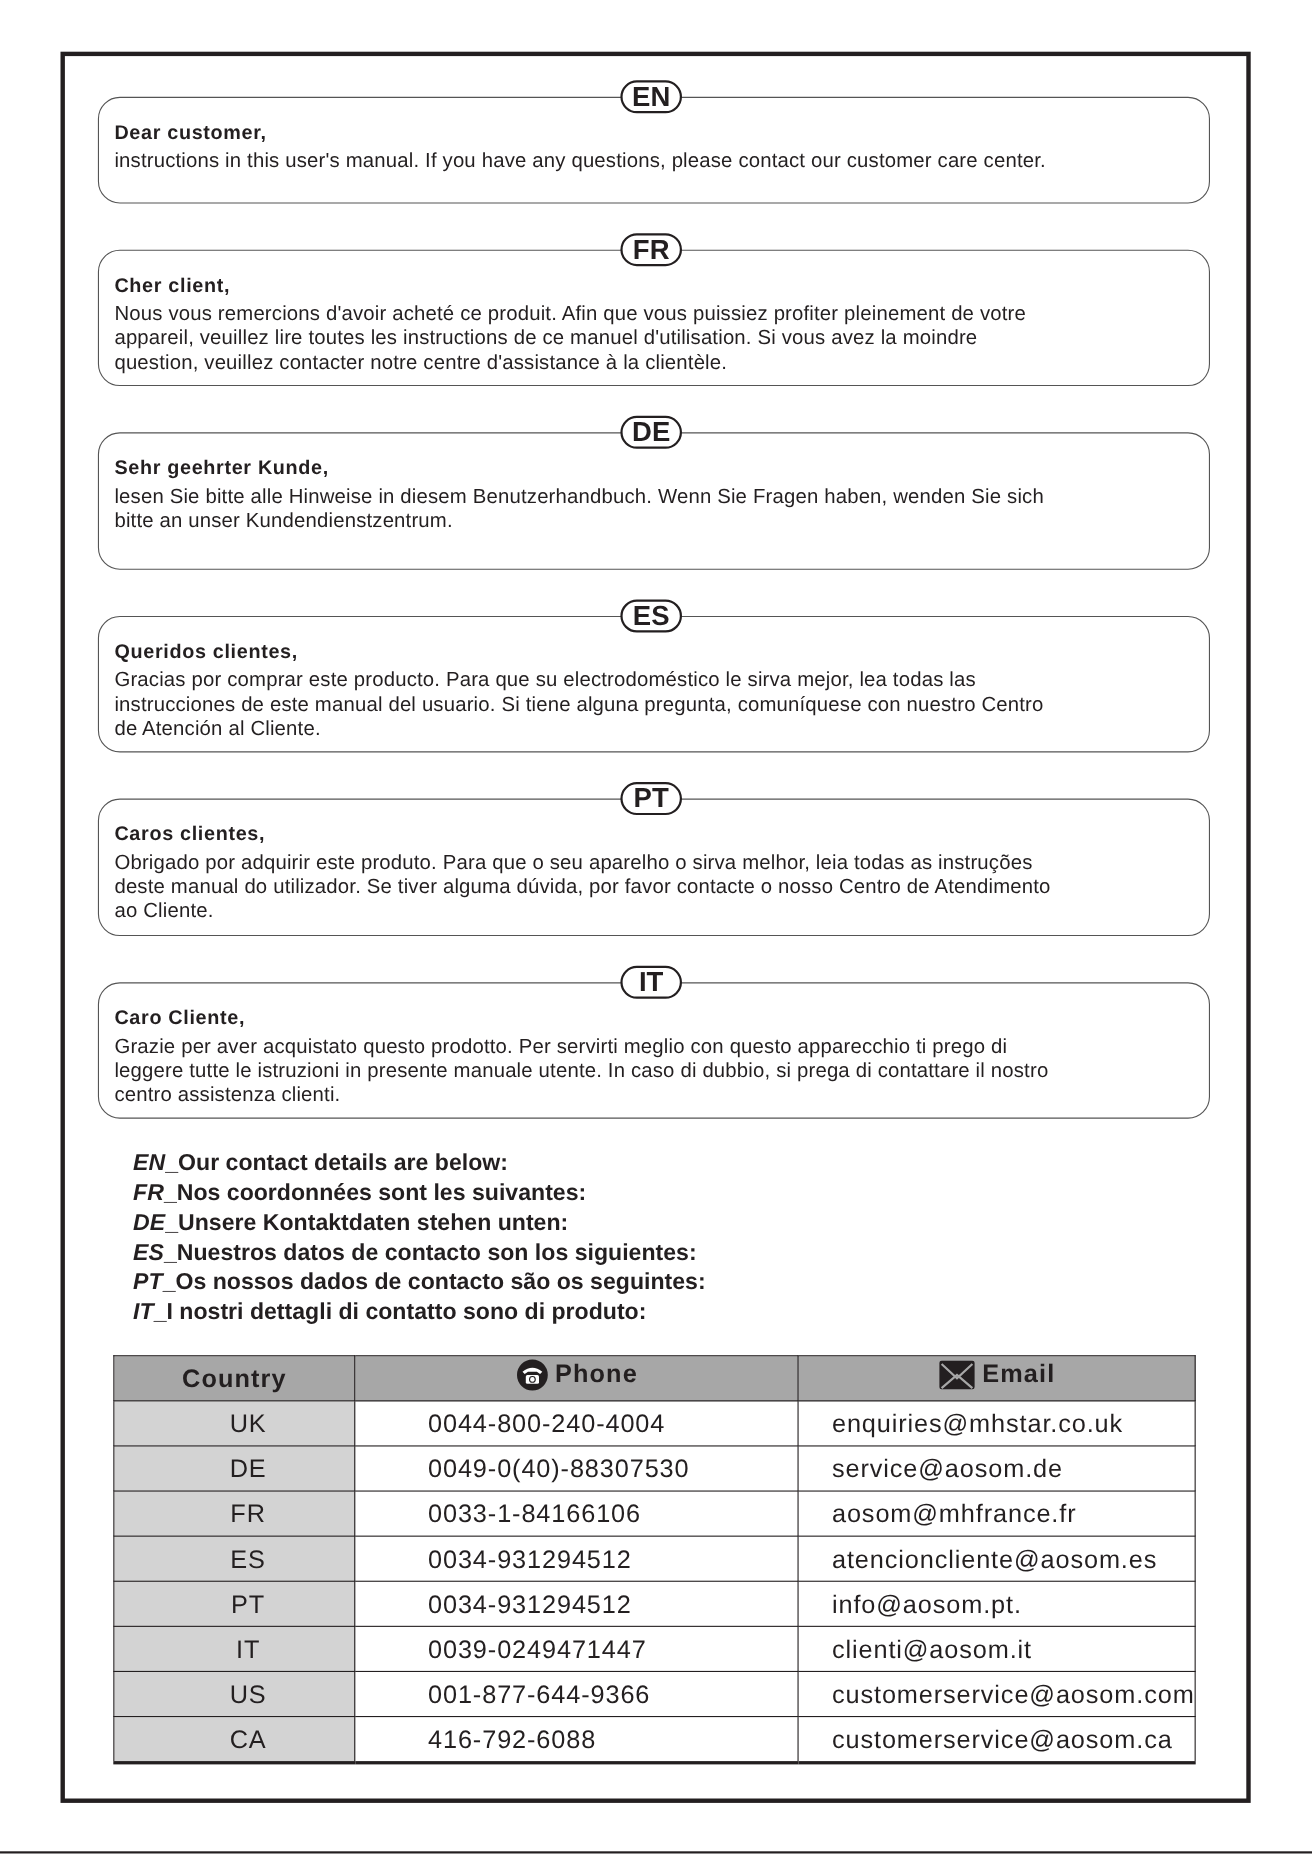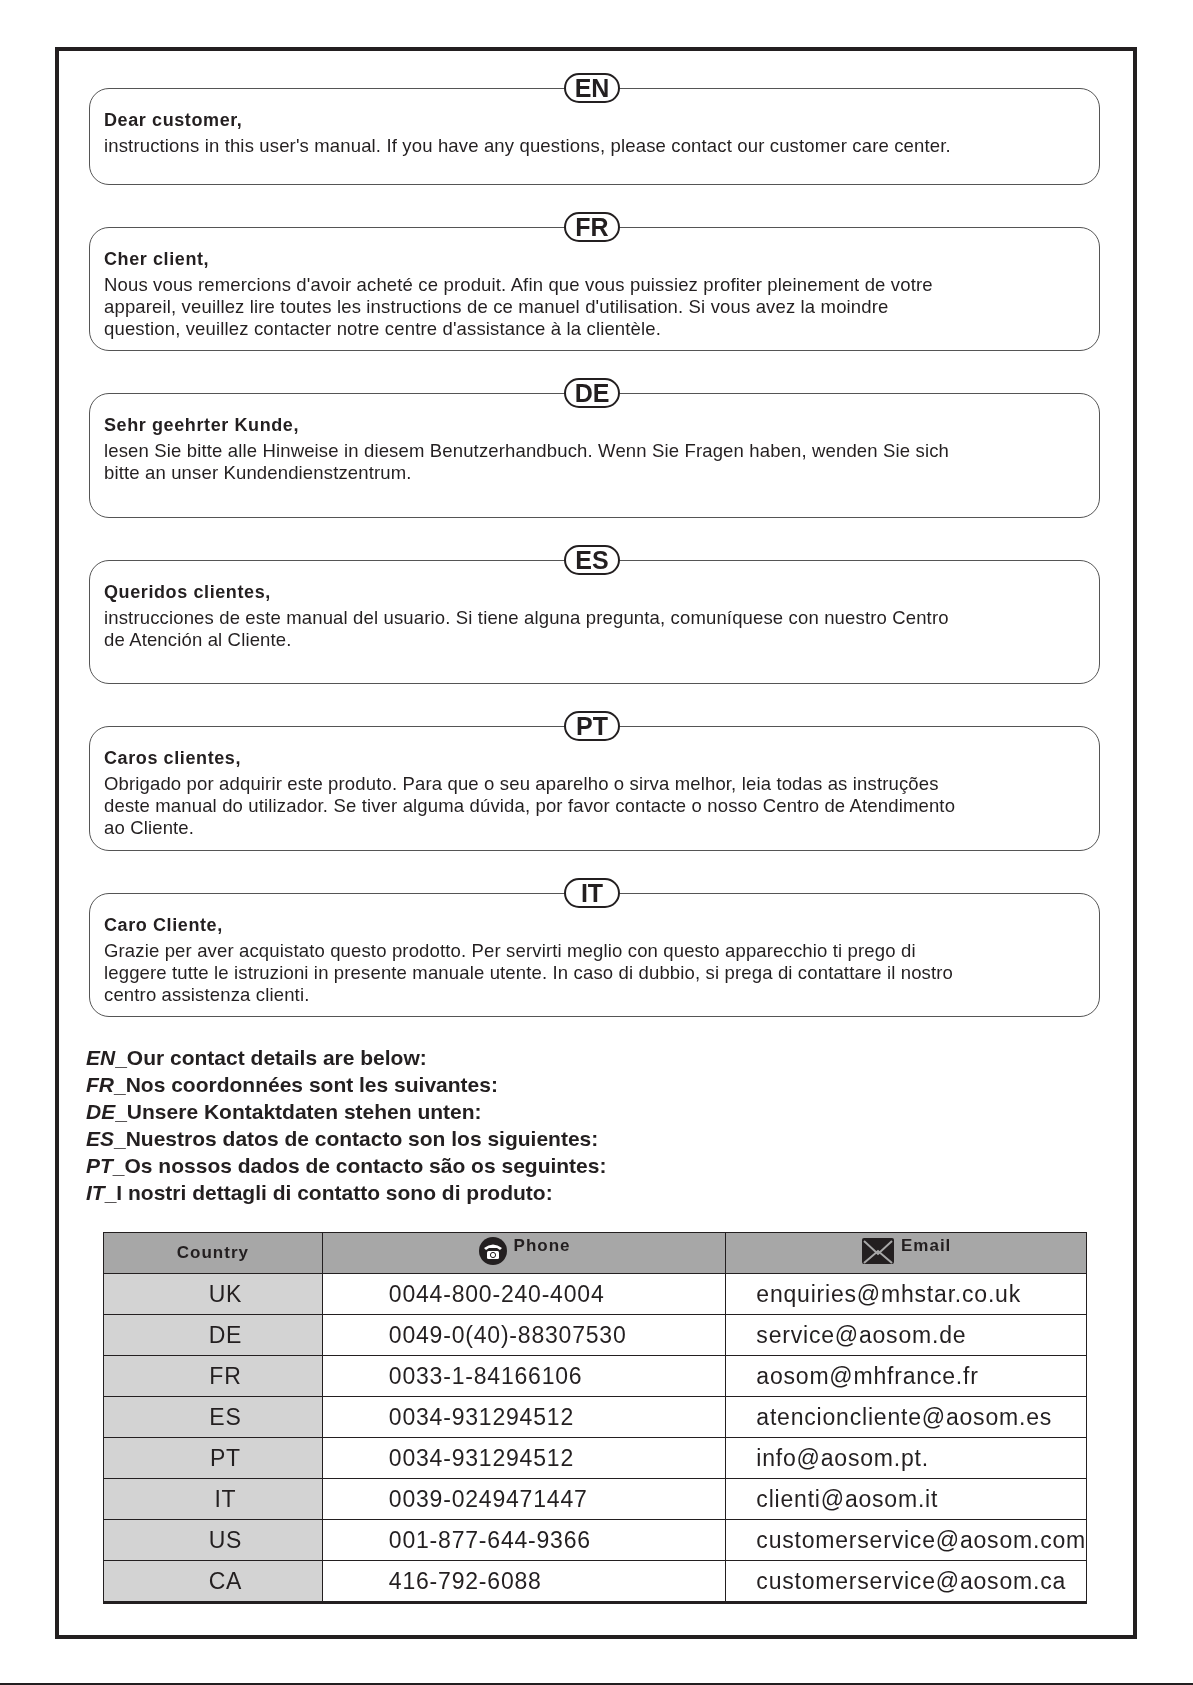--- a/index.html
+++ b/index.html
@@ -10,28 +10,28 @@
   .bottom-rule { position:absolute; left:0; top:1683px; width:1193px; height:2px; background:#231f20; }
 
   .lang-box { position:absolute; left:89px; width:1011px; border:1.5px solid #555;
               border-radius:20px; box-sizing:border-box; padding:20px 14px 8px 14px; }
   .badge { position:absolute; top:-16px; left:474px; height:30px; min-width:56px;
            padding:0 8px; box-sizing:border-box; border:2px solid #231f20; border-radius:15px;
            background:#fff; font-weight:bold; font-size:25px; line-height:26px; text-align:center; }
   .greeting { font-weight:bold; font-size:18px; letter-spacing:0.6px; line-height:22px; margin-bottom:4px; }
   .body-text { font-size:18.5px; line-height:22px; letter-spacing:0.15px; }
 
-  .contact-lines { position:absolute; left:86px; top:1044px; font-weight:bold;
+  .contact-lines { position:absolute; left:121px; top:1044px; font-weight:bold;
                    font-size:21px; line-height:27px; }
   .contact-lines .code { font-style:italic; }
 
   table.contacts { position:absolute; left:103px; top:1232px; width:984px;
                    border-collapse:collapse; font-size:23px; letter-spacing:0.8px; }
   table.contacts th, table.contacts td { border:1.5px solid #231f20; height:40px; padding:0; }
-  table.contacts th { background:#a7a7a7; font-weight:bold; font-size:17px; letter-spacing:1px; }
+  table.contacts th { background:#a7a7a7; font-weight:bold; font-size:23px; letter-spacing:1px; }
   table.contacts tr:last-child td { border-bottom:3px solid #231f20; }
   table.contacts td.country { background:#d3d3d3; text-align:center; width:196px;padding-left:25px; }
   table.contacts td.phone { padding-left:66px; width:340px; }
   table.contacts td.email { padding-left:30px; }
   table.contacts td.email.wide { }
   .hicon { display:inline-block; vertical-align:middle; margin-right:6px; }
   .th-inner { display:flex; align-items:flex-start; justify-content:center; }
 </style>
 </head>
 <body>
@@ -63,20 +63,21 @@
   <div class="body-text">
     <div>lesen Sie bitte alle Hinweise in diesem Benutzerhandbuch. Wenn Sie Fragen haben, wenden Sie sich</div>
     <div>bitte an unser Kundendienstzentrum.</div>
   </div>
 </div>
 
 <div class="lang-box" style="top:560px;height:124px;">
   <div class="badge">ES</div>
   <div class="greeting">Queridos clientes,</div>
   <div class="body-text">
+    <div>Gracias por comprar este producto. Para que su electrodoméstico le sirva mejor, lea todas las</div>
     <div>instrucciones de este manual del usuario. Si tiene alguna pregunta, comuníquese con nuestro Centro</div>
     <div>de Atención al Cliente.</div>
   </div>
 </div>
 
 <div class="lang-box" style="top:726px;height:125px;">
   <div class="badge">PT</div>
   <div class="greeting">Caros clientes,</div>
   <div class="body-text">
     <div>Obrigado por adquirir este produto. Para que o seu aparelho o sirva melhor, leia todas as instruções</div>

